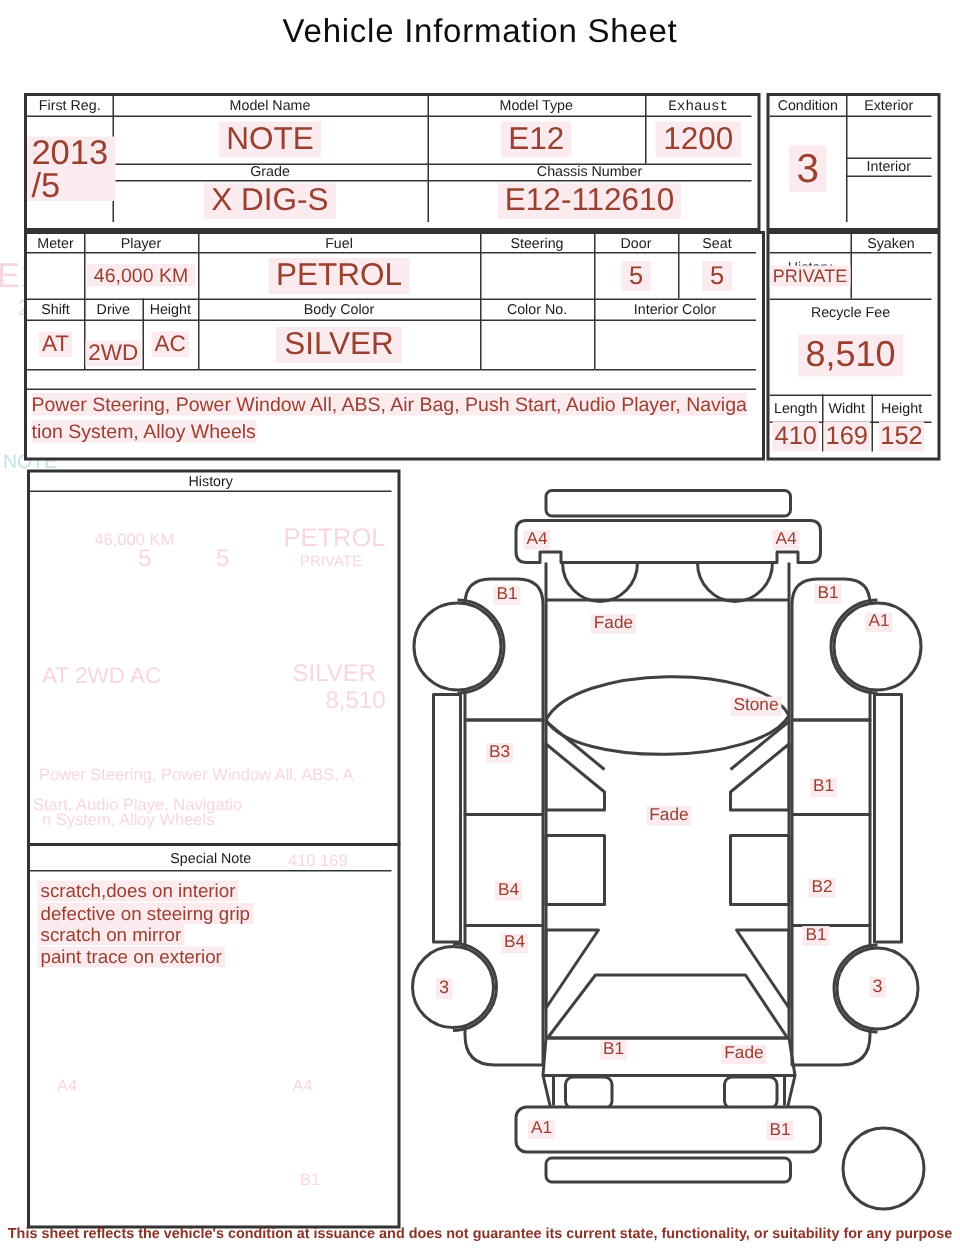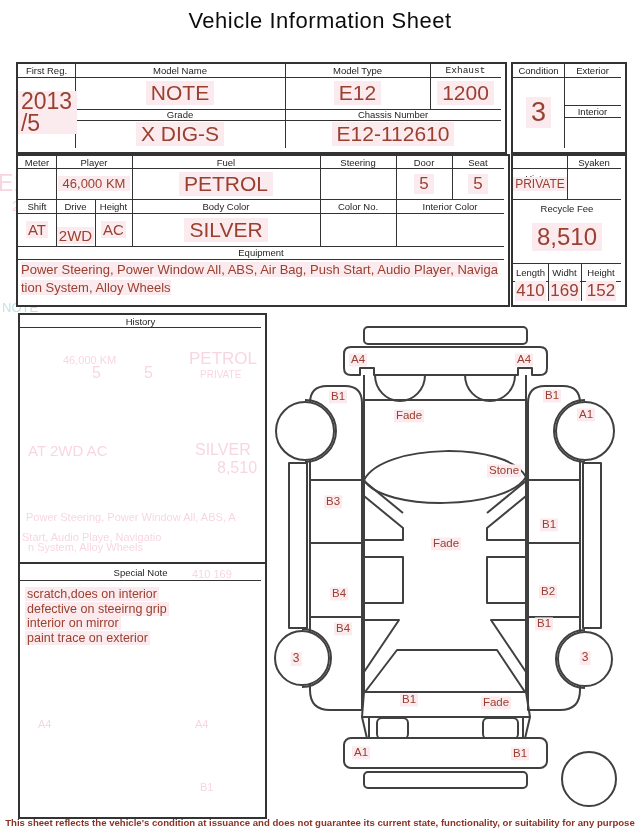--- a/index.html
+++ b/index.html
@@ -126,21 +126,20 @@
       </div>
     <div class="vcell" style="left:38px;top:57px;width:39px;height:33px;font-size:15px;">
         <span style="padding:0 2px;margin-top:12px;">2WD</span>
       </div>
     <div class="vcell" style="left:77px;top:57px;width:37px;height:33px;font-size:15px;">
         <span style="padding:0 2px;">AC</span>
       </div>
     <div class="vcell" style="left:114px;top:57px;width:188px;height:33px;font-size:21px;">
         <span>SILVER</span>
       </div>
-    <div class="hdr" style="left:0;top:90px;width:486px;height:13px;">Equipment</div>
     <div class="equip" style="left:3px;top:105px;width:480px;"><span>Power Steering, Power Window  All, ABS, Air Bag, Push Start, Audio Player, Navigation System, Alloy Wheels</span></div>
   </div>
 </div>
 
 <div class="box" style="left:511px;top:154px;width:112px;height:149px;">
   <div class="inner">
     <div class="vl" style="left:54px;top:0;height:43px;"></div>
     <div class="hl" style="top:12px;left:0;width:108px;"></div>
     <div class="hl" style="top:43px;left:0;width:108px;"></div>
     <div class="hl" style="top:107px;left:0;width:108px;"></div>
@@ -189,21 +188,21 @@
   </div>
 </div>
 
 <div class="box" style="left:18px;top:562px;width:245px;height:253px;">
   <div class="inner">
     <div class="hl" style="top:16px;left:0;width:241px;"></div>
     <div class="hdr" style="left:0;top:0;width:241px;height:16px;">Special Note</div>
     <div class="notes" style="left:5px;top:23px;">
       <div><span>scratch,does on interior</span></div>
       <div><span>defective on steeirng grip</span></div>
-      <div><span>interior on mirror</span></div>
+      <div><span>scratch on mirror</span></div>
       <div><span>paint trace on exterior</span></div>
     </div>
     <span class="ghost" style="left:172px;top:5px;font-size:11px;">410  169</span>
     <span class="ghost" style="left:18px;top:155px;font-size:11px;">A4</span>
     <span class="ghost" style="left:175px;top:155px;font-size:11px;">A4</span>
     <span class="ghost" style="left:180px;top:218px;font-size:11px;">B1</span>
   </div>
 </div>
 
 <svg style="left:270px;top:313px;" width="350" height="502" viewBox="0 0 350 502">

